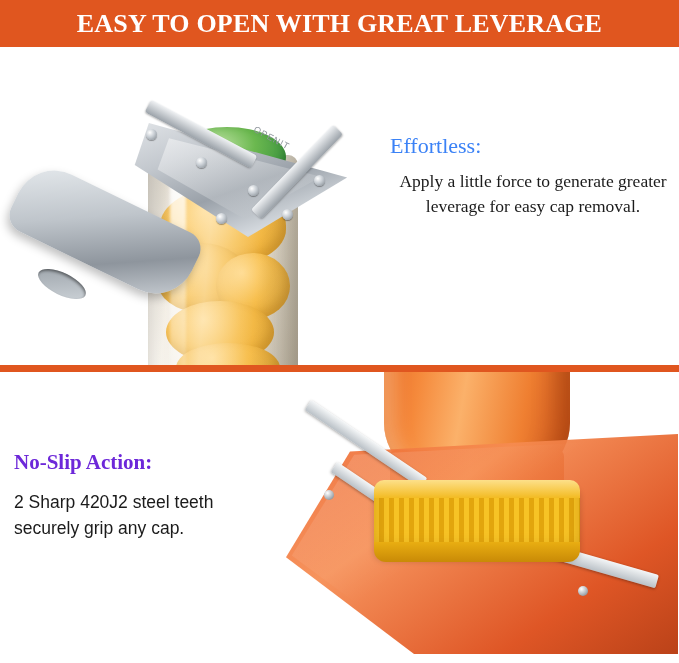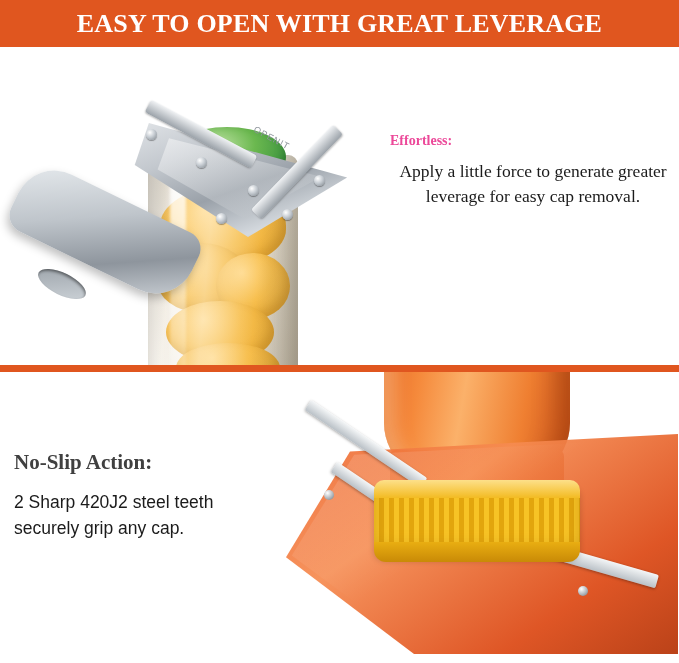--- a/index.html
+++ b/index.html
@@ -191,23 +191,23 @@
 
   
   .panel-one-text {
     position: absolute;
     left: 390px;
     top: 86px;
     width: 280px;
   }
   .feature-title {
     font-family: "Liberation Serif", serif;
-    font-weight: bold;
-    font-size: 14px;
-    color: #ec4899;
+    font-weight: normal;
+    font-size: 22px;
+    color: #3b82f6;
     margin: 0 0 10px 0;
   }
   .feature-body {
     font-family: "Liberation Serif", serif;
     font-size: 17.5px;
     line-height: 1.45;
     color: #1b1b1b;
     margin: 0;
     padding-left: 6px;
     text-align: center;
@@ -236,21 +236,21 @@
   .panel-two-text {
     position: absolute;
     left: 14px;
     top: 78px;
     width: 268px;
   }
   .feature-title-2 {
     font-family: "Liberation Serif", serif;
     font-weight: bold;
     font-size: 21px;
-    color: #404040;
+    color: #6d28d9;
     margin: 0 0 14px 0;
   }
   .feature-body-2 {
     font-family: Liberation Sans, sans-serif;
     font-size: 17.5px;
     line-height: 1.5;
     color: #1b1b1b;
     margin: 0;
   }
 

